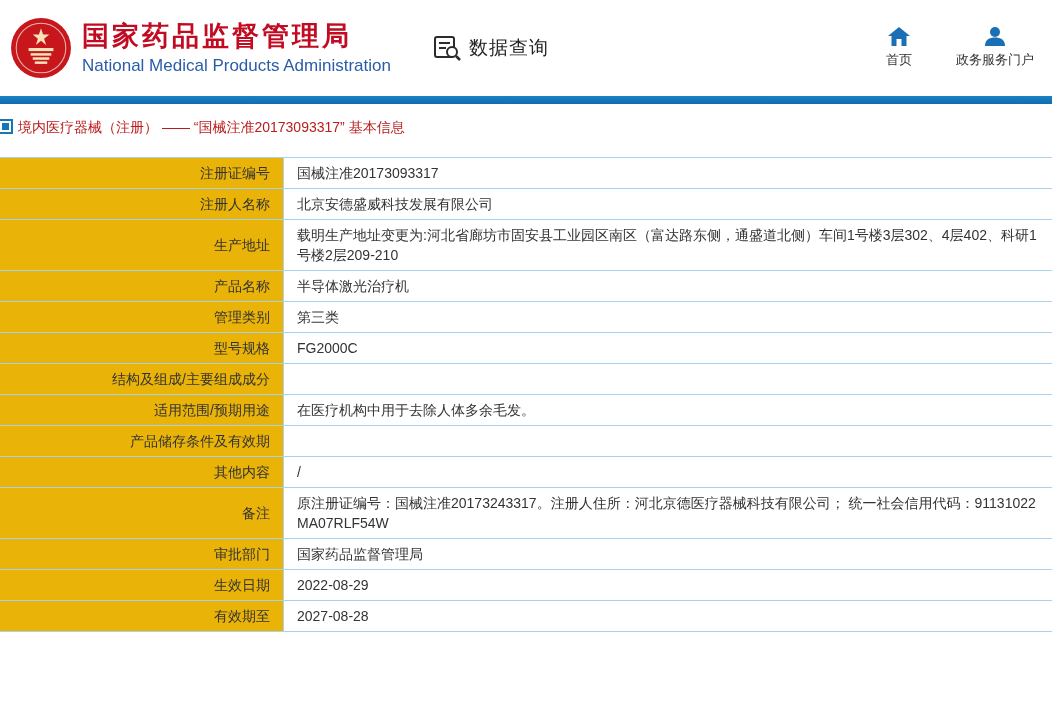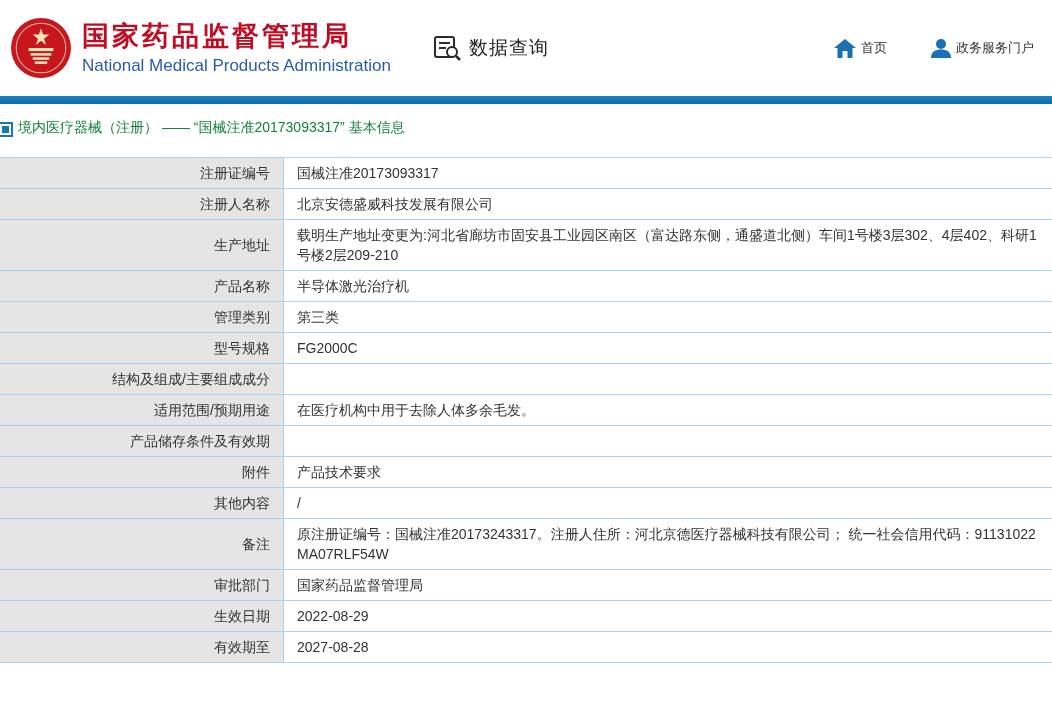--- a/index.html
+++ b/index.html
@@ -44,63 +44,63 @@
   }
   .query-group svg { margin-right: 6px; }
   .header-nav {
     margin-left: auto;
     display: flex;
     gap: 44px;
     align-items: flex-end;
   }
   .nav-item {
     display: flex;
-    flex-direction: row;
+    flex-direction: column;
     align-items: center;
     gap: 5px;
     font-size: 13px;
     color: #333;
     text-decoration: none;
     cursor: pointer;
   }
 
   
   .blue-bar {
     height: 8px;
     width: 100%;
     background: linear-gradient(#1a82c4, #0f6cae);
   }
 
   
   .breadcrumb {
     display: flex;
-    align-items: flex-end;
+    align-items: flex-start;
     gap: 5px;
     padding: 15px 0 6px 0;
     font-size: 14px;
-    color: #15803d;
+    color: #b91c1c;
   }
   .breadcrumb .bc-icon { display: inline-flex; margin-left: -2px; }
 
   
   .info-table {
     margin-top: 14px;
     border-top: 1px solid #a8d3ef;
     width: 100%;
   }
   .info-row {
     display: flex;
     border-bottom: 1px solid #a8d3ef;
     min-height: 31px;
   }
   .cell { display: flex; align-items: center; font-size: 14px; line-height: 20px; }
   .cell.label {
     width: 284px;
     flex: 0 0 284px;
-    background: #e5e5e5;
+    background: #eab308;
     border-right: 1px solid #a8d3ef;
     justify-content: flex-end;
     text-align: right;
     padding: 5px 13px;
     color: #333;
   }
   .cell.value {
     flex: 1;
     padding: 5px 13px;
     color: #333;
@@ -199,24 +199,20 @@
     </div>
     <div class="info-row">
       <div class="cell label">适用范围/预期用途</div>
       <div class="cell value">在医疗机构中用于去除人体多余毛发。</div>
     </div>
     <div class="info-row">
       <div class="cell label">产品储存条件及有效期</div>
       <div class="cell value"></div>
     </div>
     <div class="info-row">
-      <div class="cell label">附件</div>
-      <div class="cell value">产品技术要求</div>
-    </div>
-    <div class="info-row">
       <div class="cell label">其他内容</div>
       <div class="cell value">/</div>
     </div>
     <div class="info-row">
       <div class="cell label">备注</div>
       <div class="cell value">原注册证编号：国械注准20173243317。注册人住所：河北京德医疗器械科技有限公司； 统一社会信用代码：91131022MA07RLF54W</div>
     </div>
     <div class="info-row">
       <div class="cell label">审批部门</div>
       <div class="cell value">国家药品监督管理局</div>

